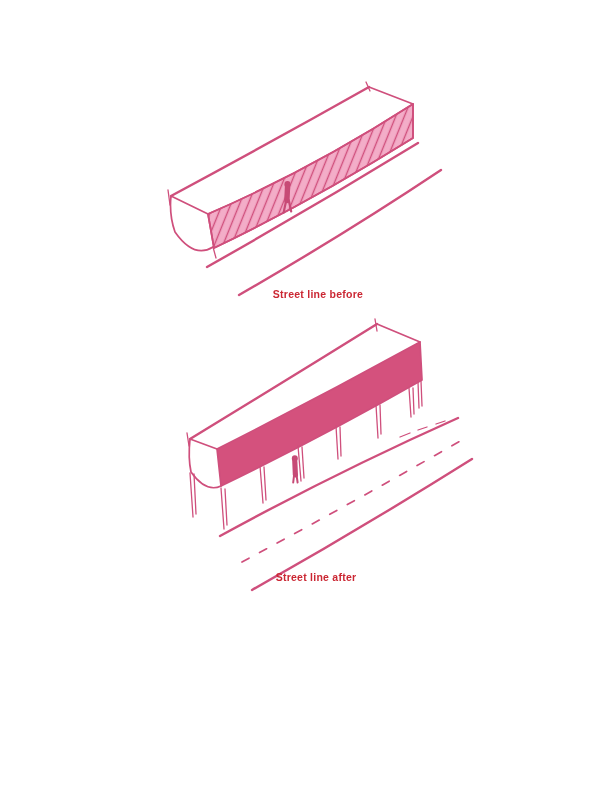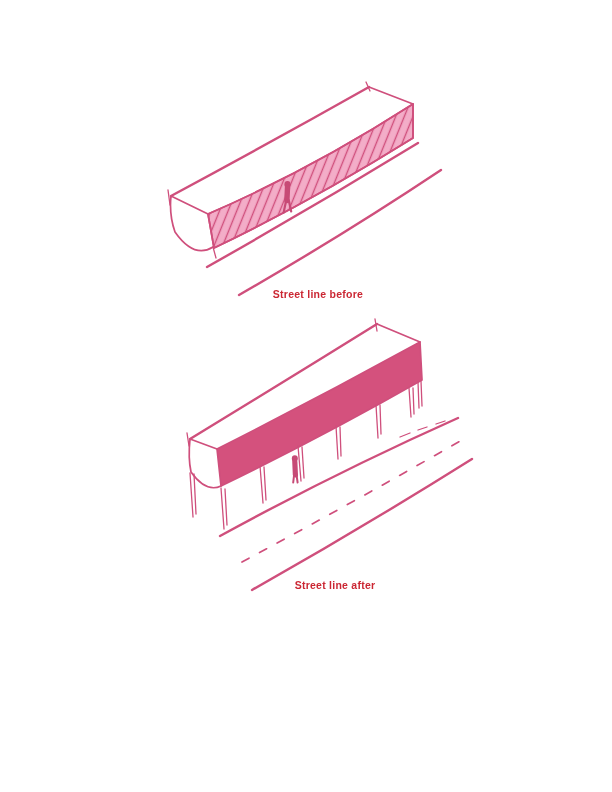--- a/index.html
+++ b/index.html
@@ -28,21 +28,21 @@
   .caption {
     position: absolute;
     transform: translateX(-50%);
     font-weight: bold;
     font-size: 10.5px;
     letter-spacing: 0.25px;
     white-space: nowrap;
     color: var(--label-red, #cb2733);
   }
   .caption-before { left: 310px; top: 288px; padding-left: 16px; }
-  .caption-after  { left: 335px; top: 571px; margin-top: 8px; }
+  .caption-after  { left: 316px; top: 571px; }
 </style>
 </head>
 <body>
 
 <div class="page">
 
   <svg class="sketch-layer" width="612" height="792" viewBox="0 0 612 792" xmlns="http://www.w3.org/2000/svg">
     <defs>
       <pattern id="hatch" patternUnits="userSpaceOnUse" width="8" height="8" patternTransform="rotate(22)">
         <line x1="2.5" y1="-2" x2="2.5" y2="10" stroke="var(--sketch-pink, #cf4f7c)" stroke-width="1.4"></line>

